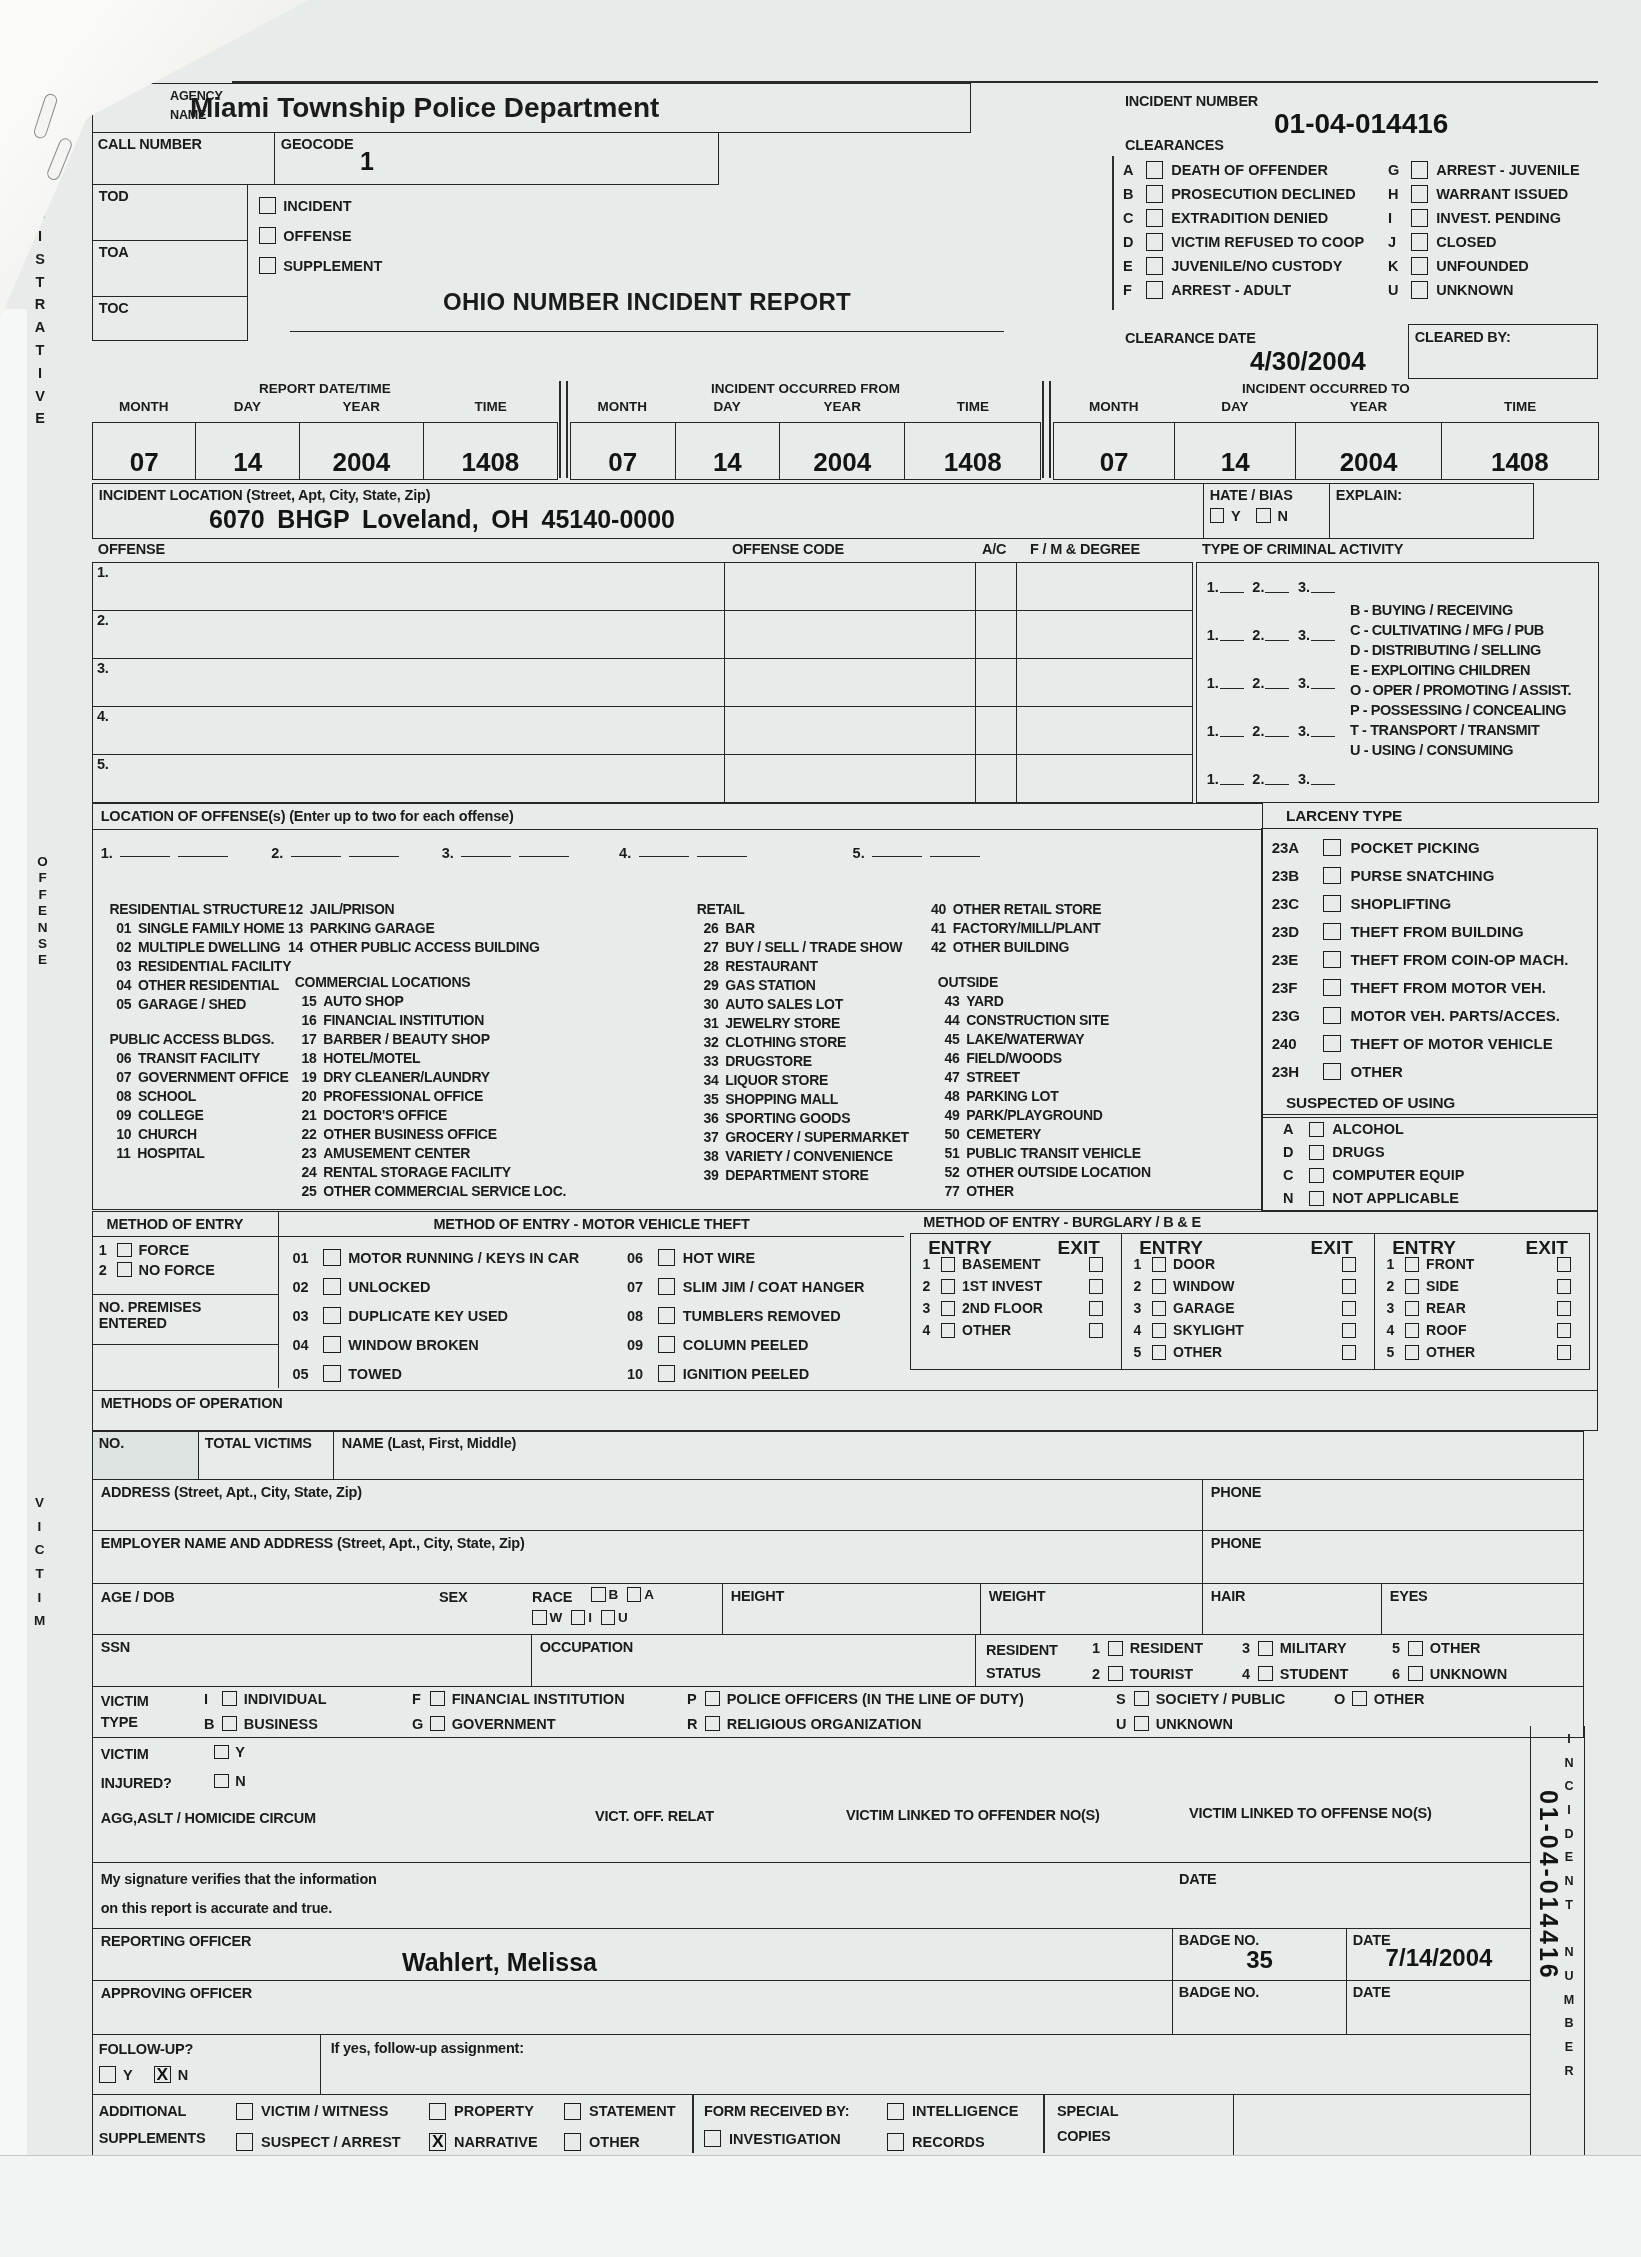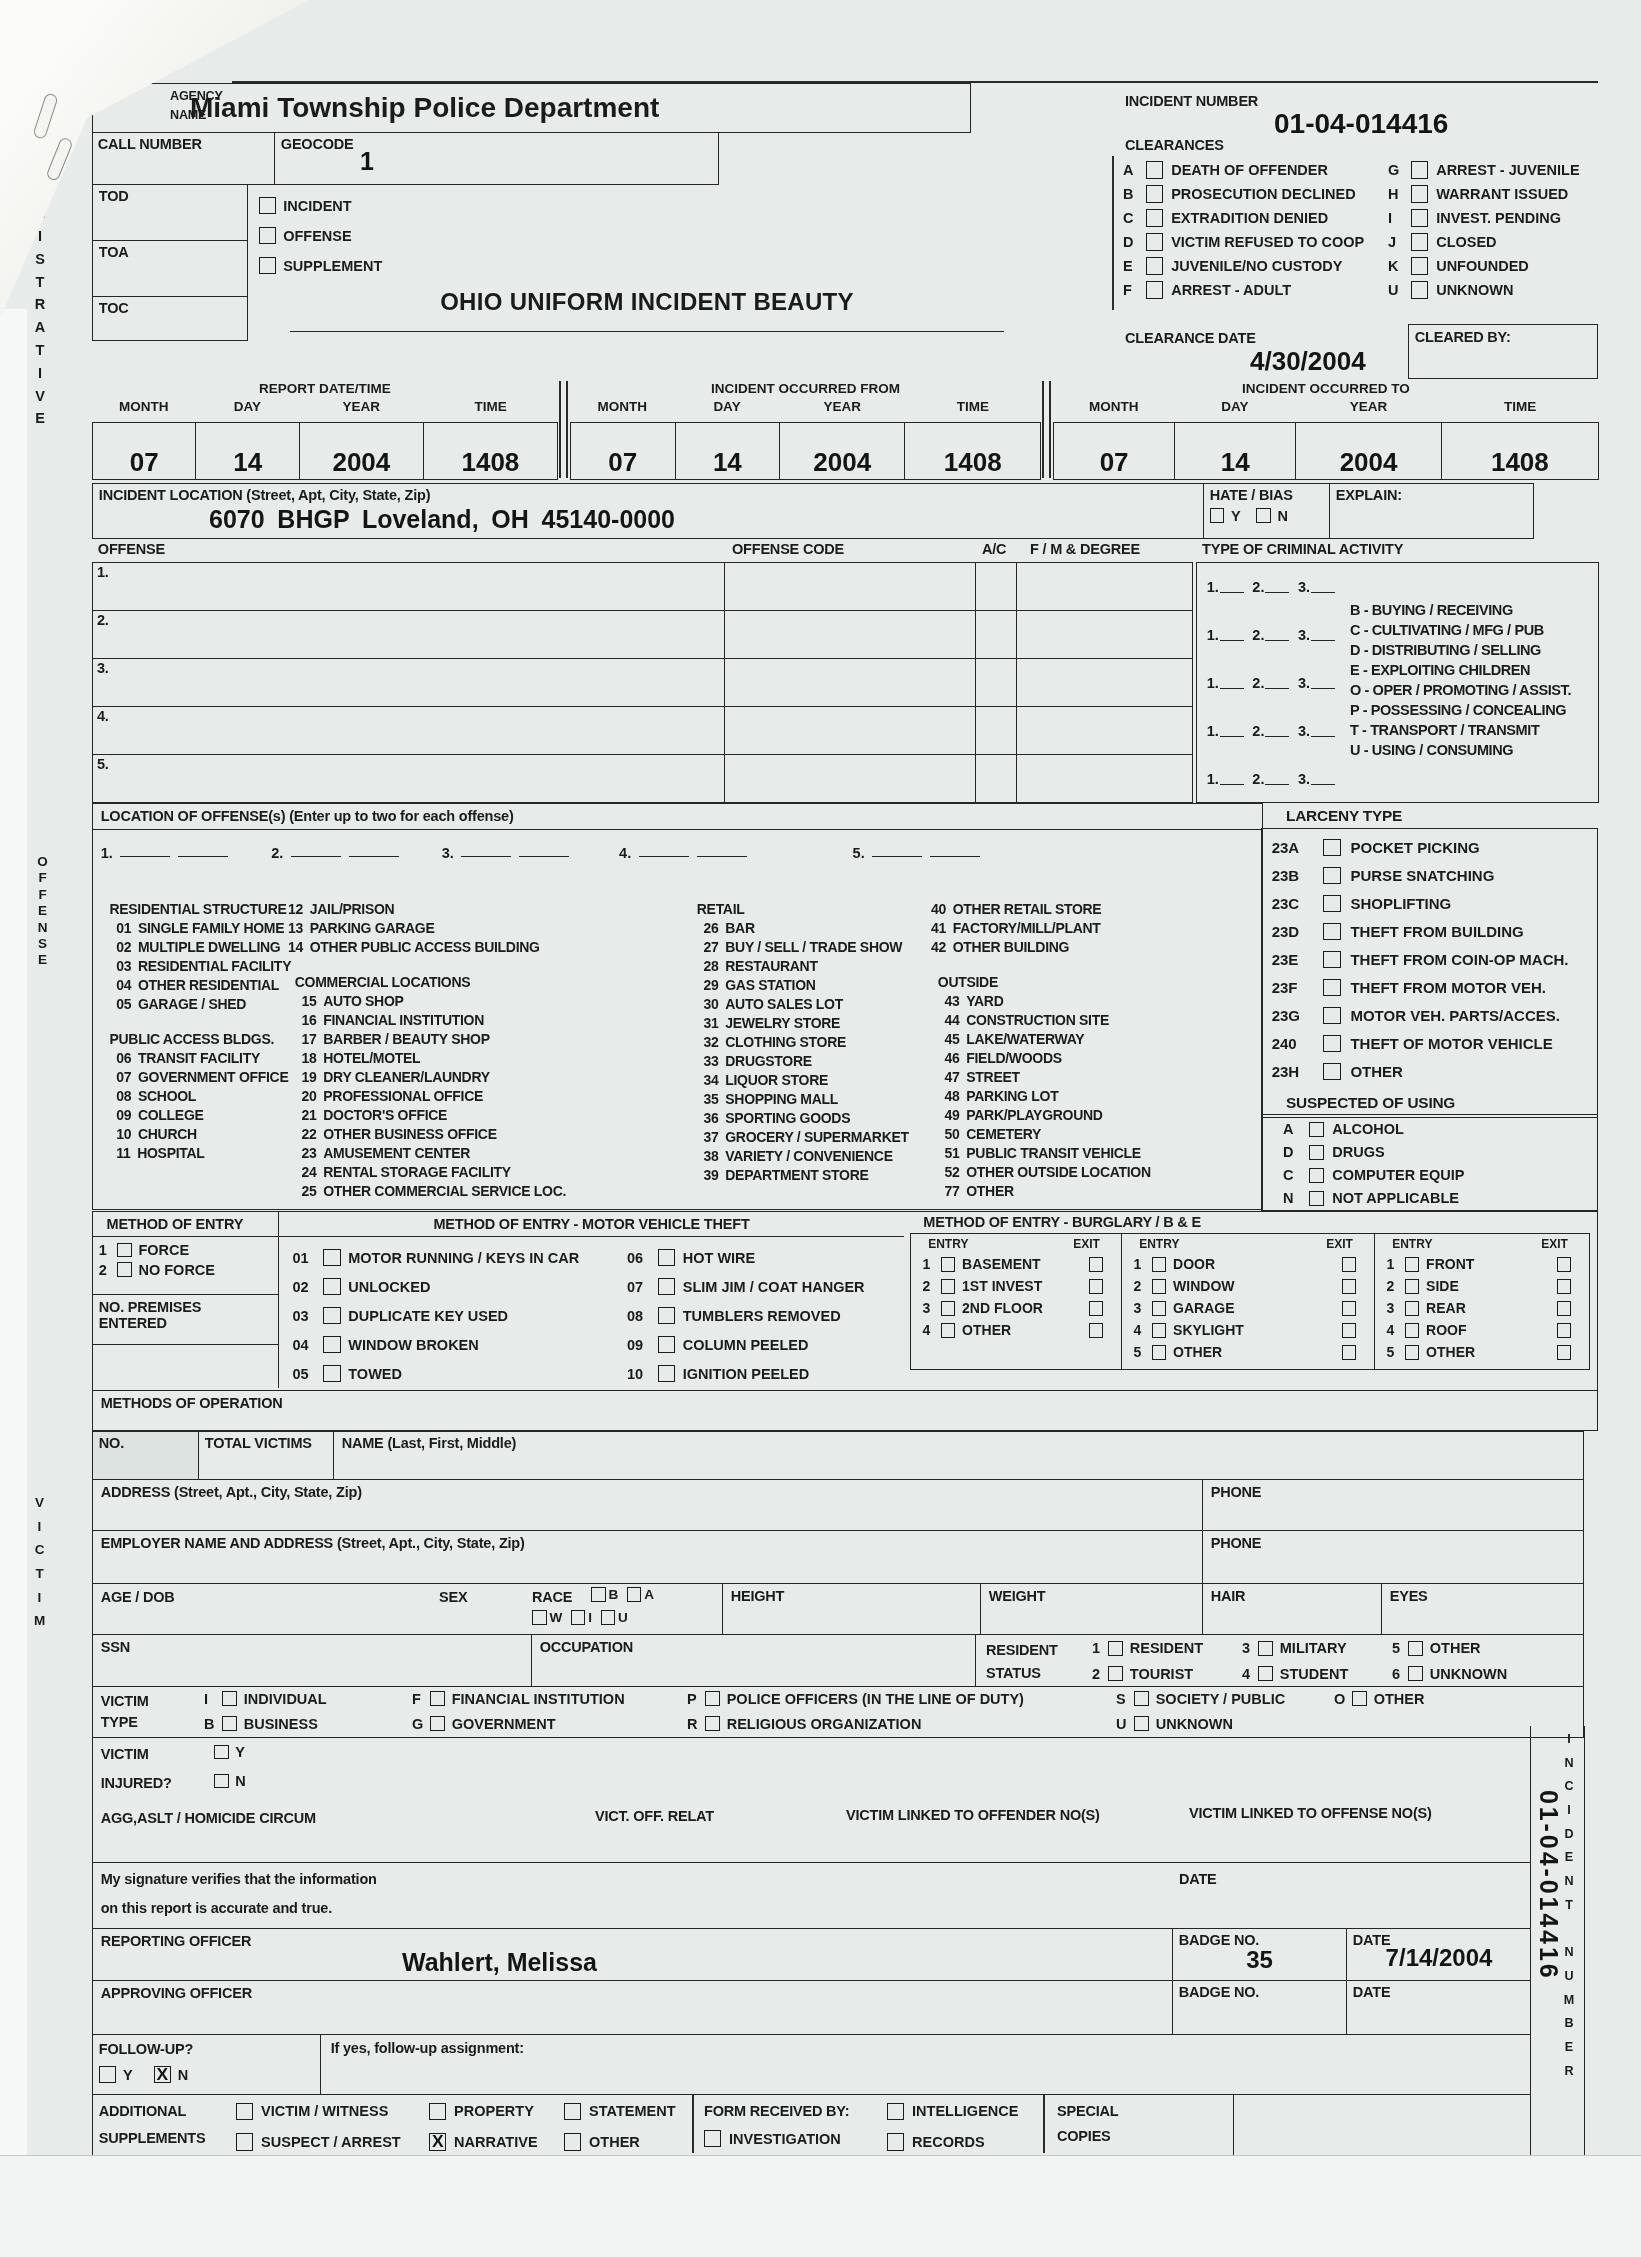--- a/index.html
+++ b/index.html
@@ -25,21 +25,21 @@
   .loc-item{display:flex;gap:6.8px;line-height:19px;font-weight:bold;font-size:14px;letter-spacing:-0.3px;white-space:nowrap;padding-left:13.5px;}
   .loc-item .loc-code{flex:none;}
   .loc-item.grp,.loc-item.grp0{padding-left:0;}
   .loc-item.grp{margin-top:16.4px;}
   .lar-item{display:flex;align-items:center;gap:9.7px;height:28px;font-weight:bold;font-size:15px;white-space:nowrap;}
   .lar-code{width:42px;flex:none;}
   .sus-item{display:flex;align-items:center;gap:8.7px;height:23px;font-weight:bold;font-size:14.5px;white-space:nowrap;}
   .sus-code{width:17.4px;flex:none;text-align:left;}
   .mvt-item{display:flex;align-items:center;gap:7.7px;height:29px;font-weight:bold;font-size:14.5px;white-space:nowrap;}
   .mvt-code{width:23px;flex:none;}
-  .bghead{display:flex;justify-content:space-between;padding:2.9px 21px 1px 17.4px;font-weight:bold;font-size:12px;height:19.3px;}
+  .bghead{display:flex;justify-content:space-between;padding:2.9px 21px 1px 17.4px;font-weight:bold;font-size:19px;height:19.3px;}
   .bgrow{display:flex;align-items:center;gap:6.8px;height:22px;font-weight:bold;font-size:14px;white-space:nowrap;padding:0 17.4px 0 11.6px;}
   .bgrow .bglabel{flex:1;}
   .bgrow .bgcode{width:11.6px;flex:none;}
   .stack2{display:flex;flex-direction:column;gap:5.8px;}
   .pair{display:flex;flex-direction:column;gap:7.7px;}
   .pair .cbrow{height:17.4px;}
   .race-item{display:inline-flex;align-items:center;gap:2.9px;font-weight:bold;font-size:13.5px;margin-right:8.7px;}
   .sup-item{display:flex;align-items:center;gap:7.7px;height:25px;font-weight:bold;font-size:14.5px;white-space:nowrap;}
   .vup{writing-mode:vertical-rl;text-orientation:upright;font-weight:bold;white-space:nowrap;}
   .vrot{writing-mode:vertical-rl;font-weight:bold;white-space:nowrap;}
@@ -97,21 +97,21 @@
       </div>
       <div class="cbrow">
         <span class="cb"></span>
         <span>OFFENSE</span>
       </div>
       <div class="cbrow">
         <span class="cb"></span>
         <span>SUPPLEMENT</span>
       </div>
     </div>
-  <div class="abs" style="left:290px;top:288px;width:714px;text-align:center;font-weight:bold;font-size:24px;letter-spacing:0.3px;padding-bottom:14.5px;border-bottom:1.9px solid #262626;">OHIO UNIFORM INCIDENT BEAUTY</div>
+  <div class="abs" style="left:290px;top:288px;width:714px;text-align:center;font-weight:bold;font-size:24px;letter-spacing:0.3px;padding-bottom:14.5px;border-bottom:1.9px solid #262626;">OHIO NUMBER INCIDENT REPORT</div>
 
   <div class="abs lbl" style="left:1125px;top:93px;">INCIDENT NUMBER</div>
   <div class="abs big" style="left:1274px;top:108px;font-size:28px;">01-04-014416</div>
   <div class="abs lbl" style="left:1125px;top:137px;">CLEARANCES</div>
   <div class="abs" style="left:1112px;top:156px;width:1.9px;height:154px;background:#2e2e2e;"></div>
   <div class="abs" style="left:1123px;top:158px;">
 
   <div class="clr-item">
         <span class="clr-code">A</span>
         <span class="cb"></span>

